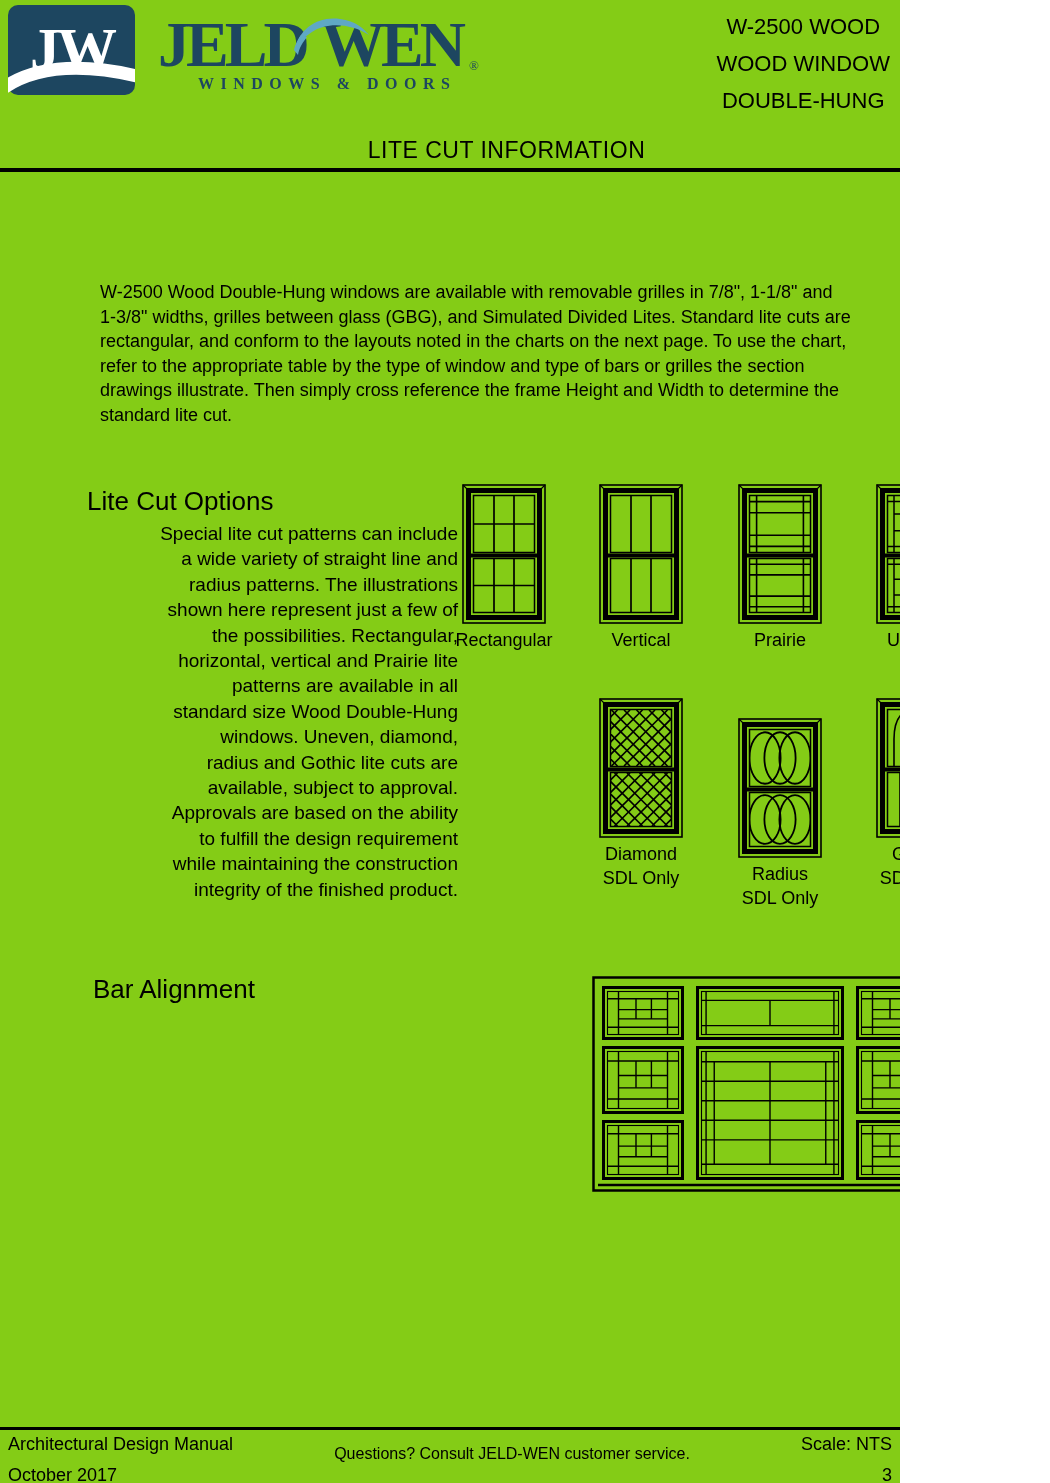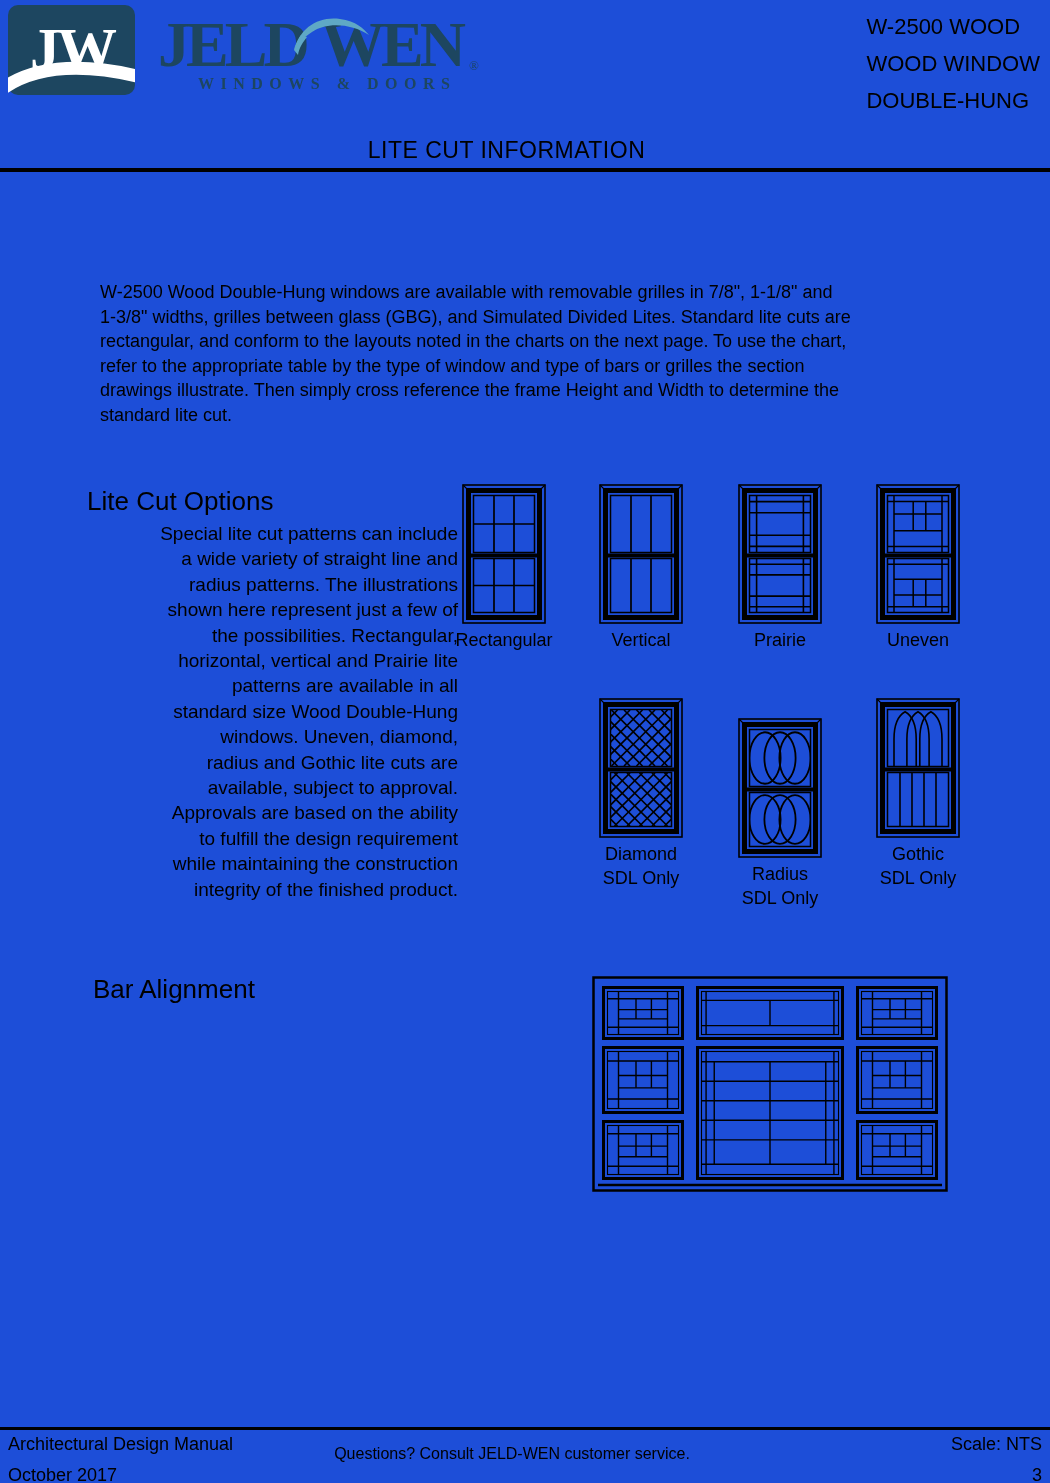--- a/index.html
+++ b/index.html
@@ -1,21 +1,21 @@
 <!DOCTYPE html>
 <html><head>
 <meta charset="utf-8">
 <style>
   html,body{margin:0;padding:0;background:#fff;}
-  .page{position:relative;width:1050px;height:1483px;background:#1d4ed8;overflow:hidden;
+  .page{position:relative;width:900px;height:1483px;background:#84cc16;overflow:hidden;
         font-family:"Liberation Sans",sans-serif;color:#000;}
   
   .jw-logo{position:absolute;left:8px;top:5px;}
   .wordmark{position:absolute;left:158px;top:8px;}
-  .product-id{position:absolute;right:10px;top:8px;text-align:left;
+  .product-id{position:absolute;right:10px;top:8px;text-align:center;
               font-size:22px;line-height:37px;}
   .page-title{position:absolute;left:0;top:137px;width:1013px;text-align:center;
               font-size:23px;letter-spacing:.5px;}
   .title-rule{position:absolute;left:0;top:168px;width:1050px;height:4px;background:#000;}
   
   .intro{position:absolute;left:88px;top:268px;width:860px;font-size:18px;
          line-height:24.5px;white-space:pre-line;margin:12px;}
   .sec-head{position:absolute;font-size:26px;font-weight:400;margin:0;}
   .sec-body{position:absolute;font-size:19px;line-height:25.4px;white-space:pre-line;margin:0;text-align:right;}
   #lite-head{left:87px;top:486px;}

